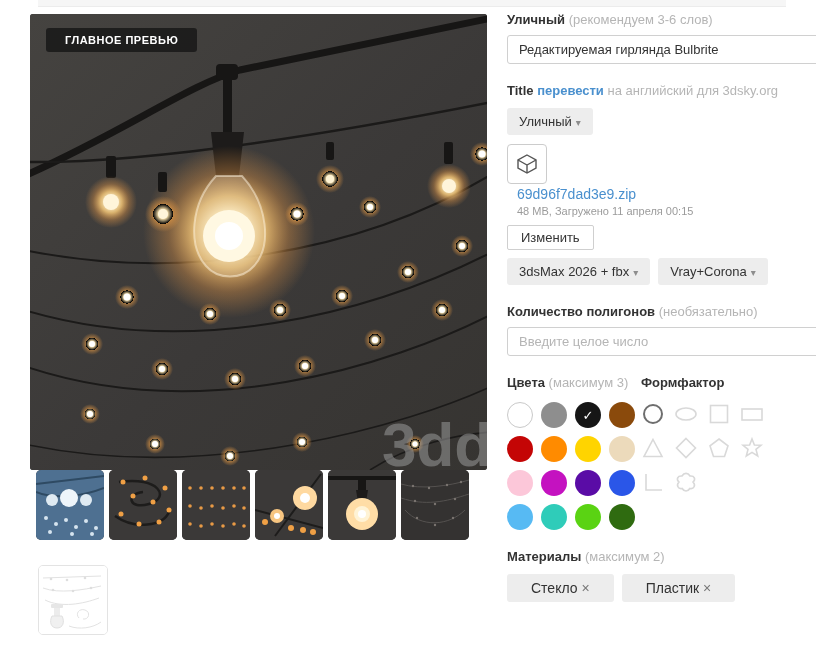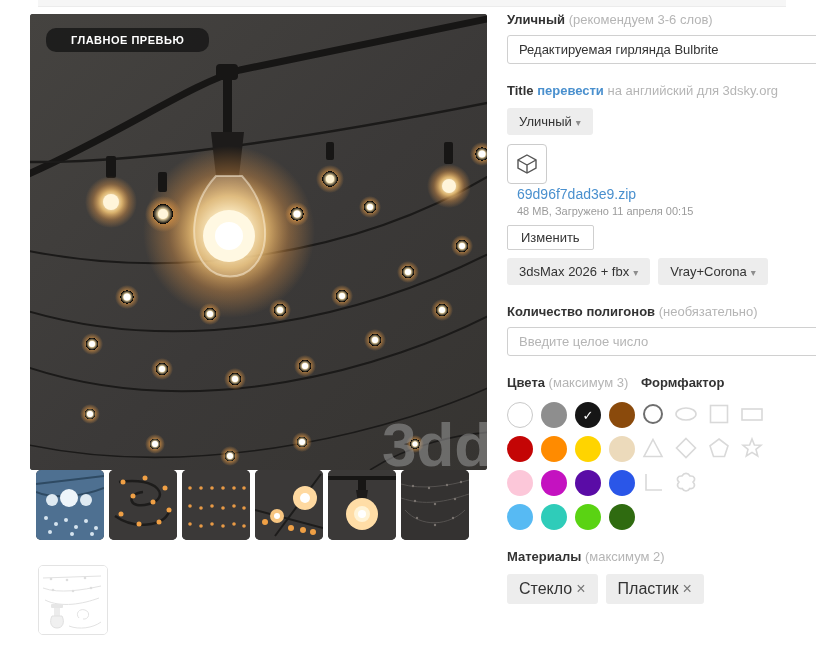--- a/index.html
+++ b/index.html
@@ -3,21 +3,21 @@
 <meta charset="utf-8">
 <style>
   * { margin:0; padding:0; box-sizing:border-box; }
   html,body { width:816px; height:653px; background:#fff; font-family:"Liberation Sans", sans-serif; position:relative; overflow:hidden; }
 
   .top-strip { position:absolute; left:38px; top:0; width:748px; height:7px; background:#f6f6f6; border-bottom:1px solid #ececec; }
 
   
   .preview { position:absolute; left:30px; top:14px; width:457px; height:456px; border-radius:3px; overflow:hidden; background:#3b3938; }
   .preview svg { display:block; }
-  .badge { position:absolute; left:16px; top:14px; background:rgba(25,25,25,.88); color:#fff; font-size:11px; font-weight:bold; letter-spacing:.5px; padding:6px 25px; border-radius:10px; }
+  .badge { position:absolute; left:16px; top:14px; background:rgba(25,25,25,.88); color:#fff; font-size:11px; font-weight:bold; letter-spacing:.5px; padding:6px 19px; border-radius:3px; }
 
   
   .thumbs { position:absolute; left:36px; top:470px; display:flex; gap:5px; }
   .thumb { width:68px; height:70px; border-radius:5px; overflow:hidden; background:#3b3938; cursor:pointer; }
   .thumb svg { display:block; }
   .sketch-thumb { position:absolute; left:38px; top:565px; width:70px; height:70px; border:1px solid #e3e3e3; border-radius:5px; background:#fff; overflow:hidden; }
 
   
   .panel { position:absolute; left:507px; top:12px; width:288px; font-size:13px; color:#333; }
   .lbl { font-weight:bold; color:#333; font-size:13px; }
@@ -37,21 +37,21 @@
 
   .swatch-grid { display:grid; grid-template-columns:repeat(4,26px); gap:8px; margin-top:12px; }
   .swatch { width:26px; height:26px; border-radius:50%; cursor:pointer; position:relative; }
   .swatch.white { border:1px solid #c9c9c9; }
   .swatch .check { position:absolute; inset:0; display:flex; align-items:center; justify-content:center; color:#fff; font-size:13px; }
 
   .shape-grid { display:grid; grid-template-columns:repeat(4,24px); gap:10px 9px; margin-top:12px; }
   .shape { width:24px; height:24px; cursor:pointer; }
 
   .tags { display:flex; gap:8px; margin-top:10px; }
-  .tag { background:#ededed; border-radius:3px; padding:6px 12px; font-size:16px; color:#333; cursor:pointer; }
+  .tag { background:#ededed; border-radius:3px; padding:6px 24px; font-size:14px; color:#333; cursor:pointer; }
   .tag .x { color:#777; margin-left:4px; } .mt8{margin-top:8px;} .mt10{margin-top:10px;}
   .sec { margin-top:19px; }
 </style>
 </head>
 <body>
 
 <div class="top-strip"></div>
 
 <div class="preview">
   <svg width="457" height="456" viewBox="0 0 457 456">

